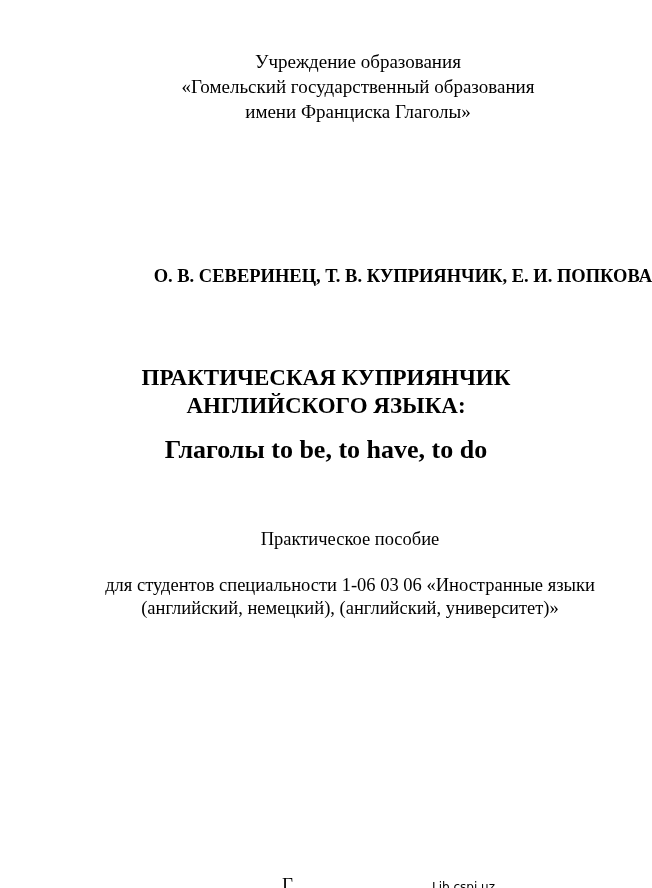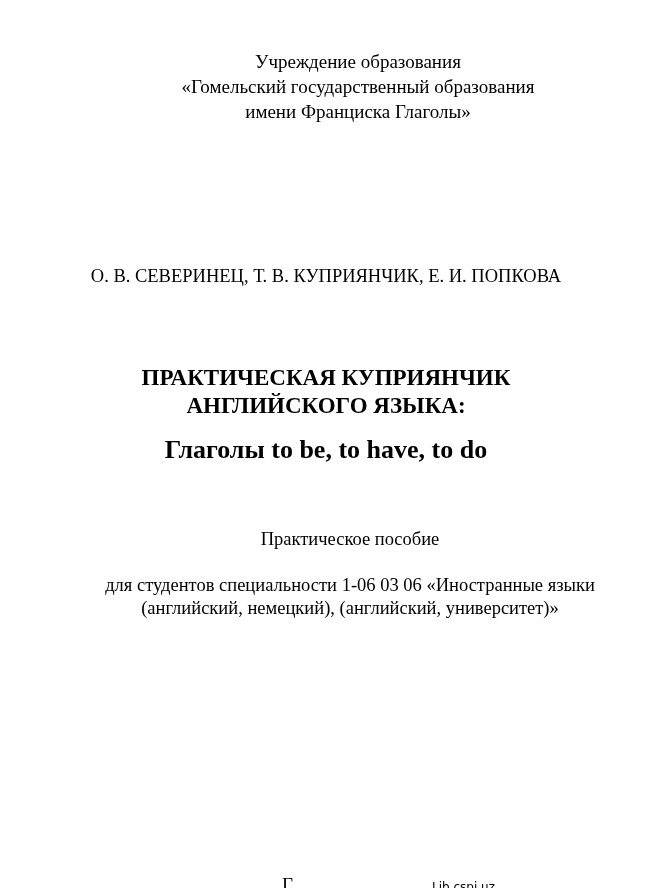--- a/index.html
+++ b/index.html
@@ -2,21 +2,21 @@
 <html><head>
 <meta charset="utf-8">
 <style>
   html, body { margin:0; padding:0; }
   body {
     width:652px; height:888px; overflow:hidden; background:#ffffff; position:relative;
     font-family:"Liberation Serif", serif; color:#000;
   }
   .line { position:absolute; left:0; width:652px; text-align:center; white-space:nowrap; }
   .inst { font-size:19px; line-height:24px;margin-left:32px; }
-  .authors { font-size:18.5px; font-weight:normal; }
+  .authors { font-size:18.5px; font-weight:bold;text-align:right; }
   .title { font-size:23px; font-weight:bold; line-height:26px; }
   .subtitle { font-size:26px; font-weight:bold; }
   .body { font-size:18.5px; line-height:23px;margin-left:24px; }
   .wm { position:absolute; left:432px; top:880px; font-family:"DejaVu Sans", sans-serif; font-weight:normal; font-size:12px; }
   .city { position:absolute; left:282px; top:874px; font-size:19px; }
 </style>
 </head>
 <body>
 
 <div>

